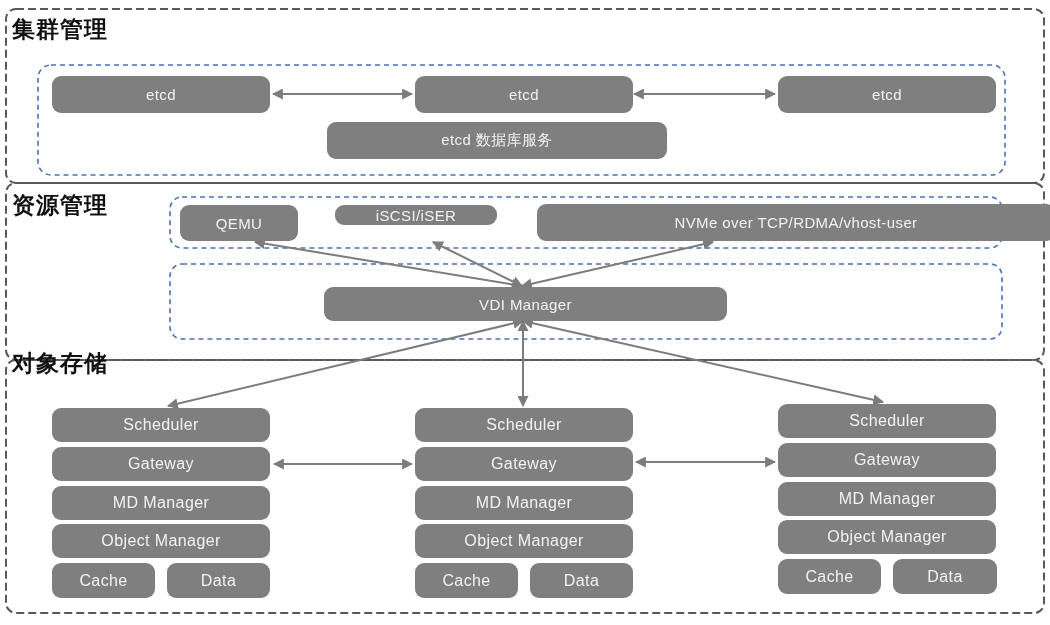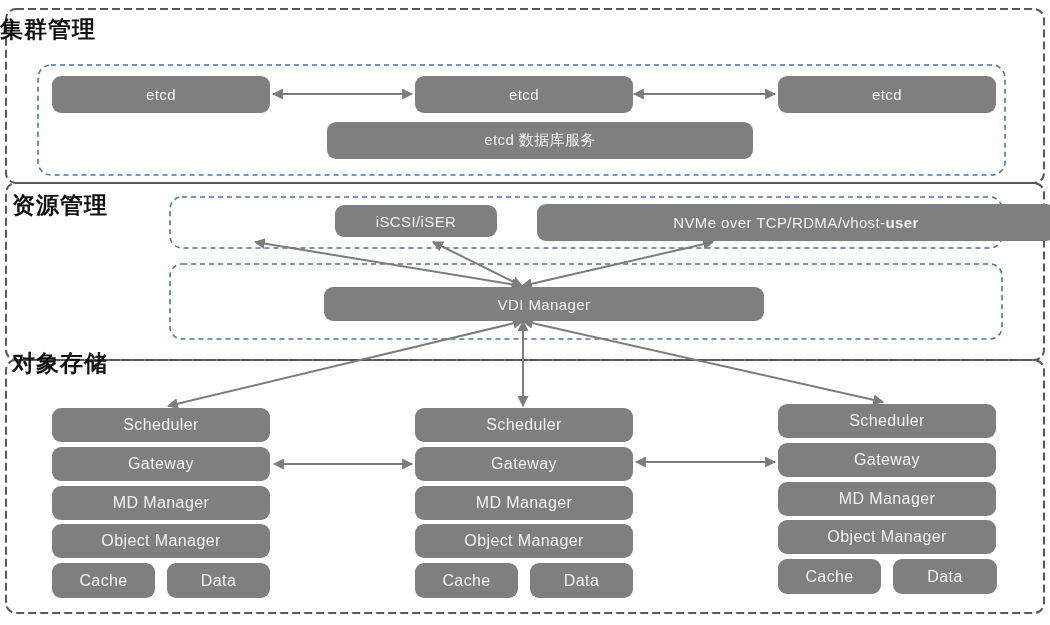--- a/index.html
+++ b/index.html
@@ -43,21 +43,21 @@
     background: var(--node-fill, #7f7f7f);
     color: var(--node-text, #f2f2f2);
     border-radius: 9px;
     display: flex;
     align-items: center;
     justify-content: center;
     font-size: 15px;
     letter-spacing: 0.4px;
     white-space: nowrap;
   }
-  .node .bold-part { font-weight: bold; }
+  .node .bold-part { font-weight: normal; }
   .stack-node { font-size: 16px; }
 </style>
 </head>
 <body>
 
 <div class="canvas">
 
   <svg class="layer" width="1050" height="625" viewBox="0 0 1050 625">
     <defs>
       <marker id="ah" viewBox="0 0 10 10" refX="9" refY="5" markerWidth="5.5" markerHeight="5.5" orient="auto-start-reverse">
@@ -81,35 +81,36 @@
     <line class="arrow" x1="522" y1="286" x2="713" y2="242" marker-start="url(#ah)" marker-end="url(#ah)"></line>
 
     <line class="arrow" x1="523" y1="321" x2="168" y2="406" marker-start="url(#ah)" marker-end="url(#ah)"></line>
     <line class="arrow" x1="523" y1="321" x2="523" y2="406" marker-start="url(#ah)" marker-end="url(#ah)"></line>
     <line class="arrow" x1="523" y1="321" x2="883" y2="402" marker-start="url(#ah)" marker-end="url(#ah)"></line>
 
     <line class="arrow" x1="274" y1="464" x2="412" y2="464" marker-start="url(#ah)" marker-end="url(#ah)"></line>
     <line class="arrow" x1="636" y1="462" x2="775" y2="462" marker-start="url(#ah)" marker-end="url(#ah)"></line>
   </svg>
 
-  <div class="section-title" style="left:0; top:14px;">集群管理</div>
+  <div class="section-title" style="left:12px; top:14px;">集群管理</div>
   <div class="section-title" style="left:12px; top:190px;">资源管理</div>
   <div class="section-title" style="left:12px; top:348px;">对象存储</div>
 
   <div class="node" style="left:52px;  top:76px; width:218px; height:37px;">etcd</div>
   <div class="node" style="left:415px; top:76px; width:218px; height:37px;">etcd</div>
   <div class="node" style="left:778px; top:76px; width:218px; height:37px;">etcd</div>
-  <div class="node" style="left:327px; top:122px; width:426px; height:37px;">etcd 数据库服务</div>
+  <div class="node" style="left:327px; top:122px; width:340px; height:37px;">etcd 数据库服务</div>
 
-  <div class="node" style="left:335px; top:205px; width:162px; height:32px;">iSCSI/iSER</div>
+  <div class="node" style="left:180px; top:205px; width:118px; height:36px;">QEMU</div>
+  <div class="node" style="left:335px; top:205px; width:162px; height:20px;">iSCSI/iSER</div>
   <div class="node" style="left:537px; top:204px; width:518px; height:37px;">
     <span>NVMe over TCP/RDMA/vhost-</span>
       <span class="bold-part">user</span>
   </div>
-  <div class="node" style="left:324px; top:287px; width:440px; height:34px;">VDI Manager</div>
+  <div class="node" style="left:324px; top:287px; width:403px; height:34px;">VDI Manager</div>
 
   <div class="node stack-node" style="left:52px; top:408px; width:218px; height:34px;">Scheduler</div>
   <div class="node stack-node" style="left:52px; top:447px; width:218px; height:34px;">Gateway</div>
   <div class="node stack-node" style="left:52px; top:486px; width:218px; height:34px;">MD Manager</div>
   <div class="node stack-node" style="left:52px; top:524px; width:218px; height:34px;">Object Manager</div>
   <div class="node stack-node" style="left:52px;  top:563px; width:103px; height:35px;">Cache</div>
   <div class="node stack-node" style="left:167px; top:563px; width:103px; height:35px;">Data</div>
 
   <div class="node stack-node" style="left:415px; top:408px; width:218px; height:34px;">Scheduler</div>
   <div class="node stack-node" style="left:415px; top:447px; width:218px; height:34px;">Gateway</div>

